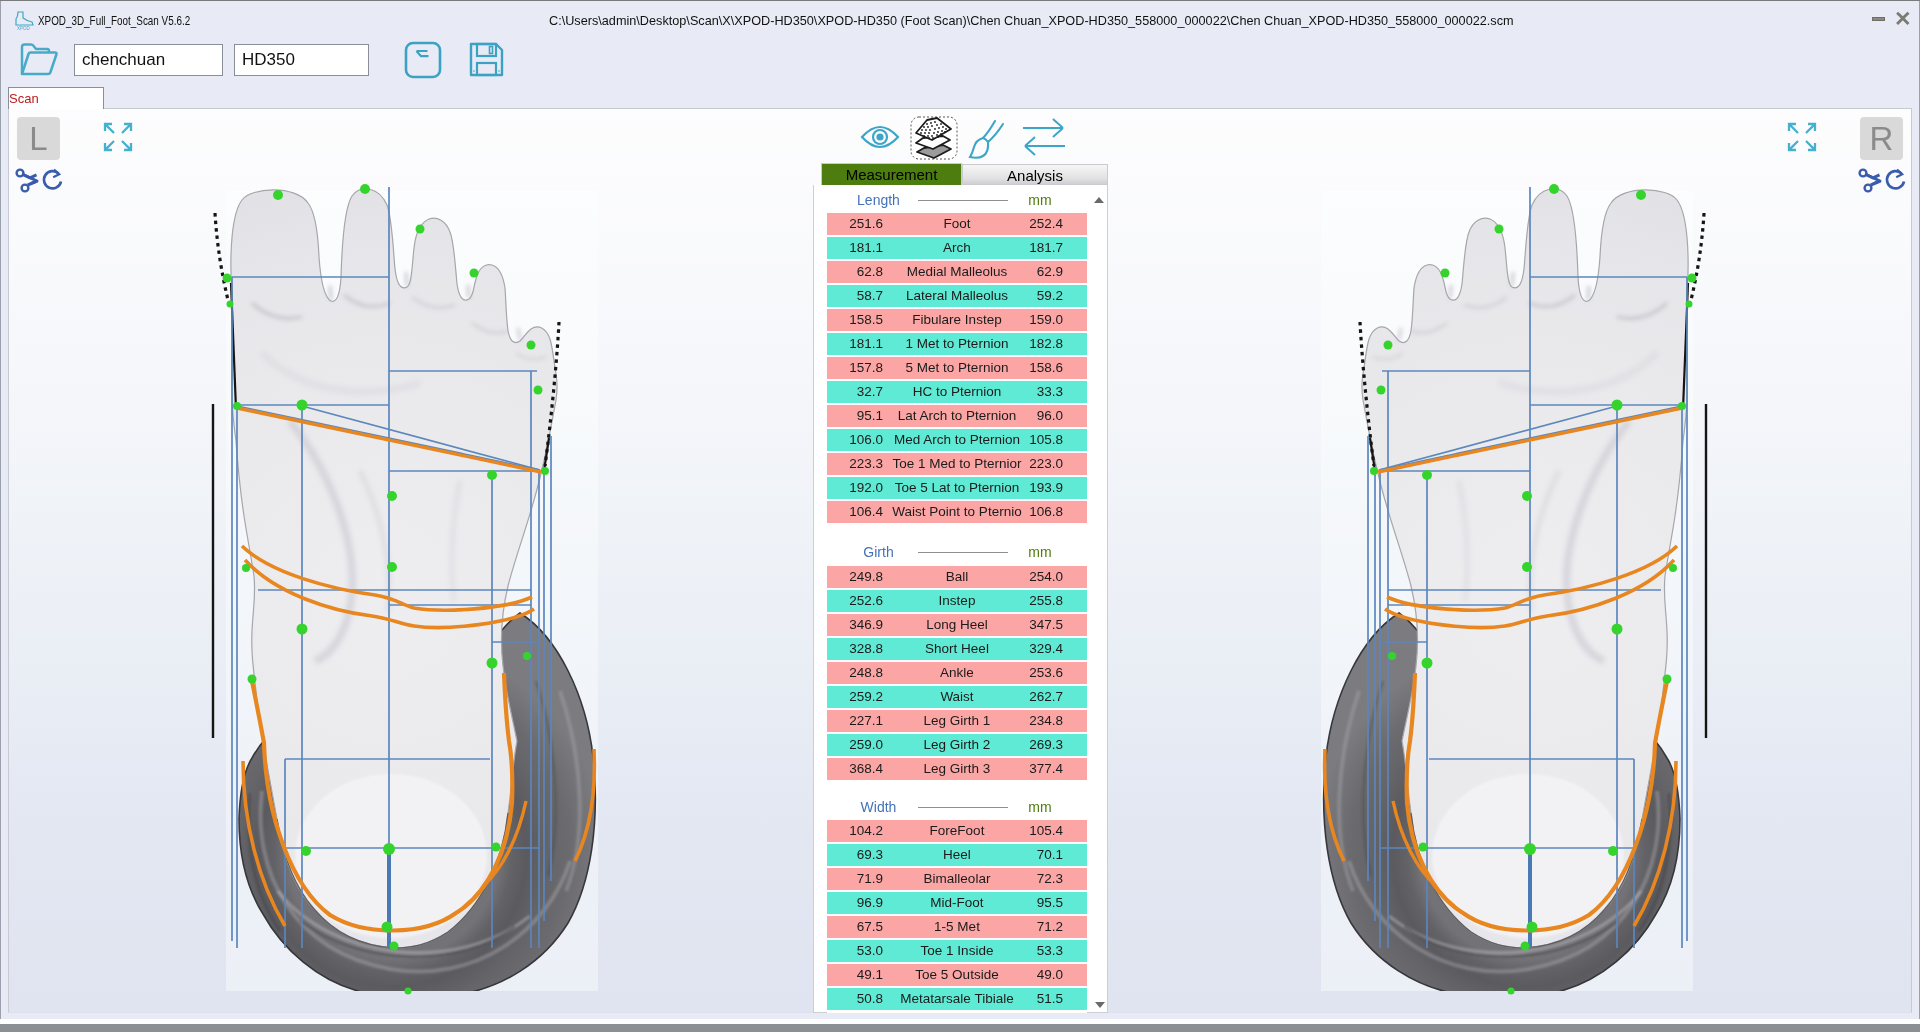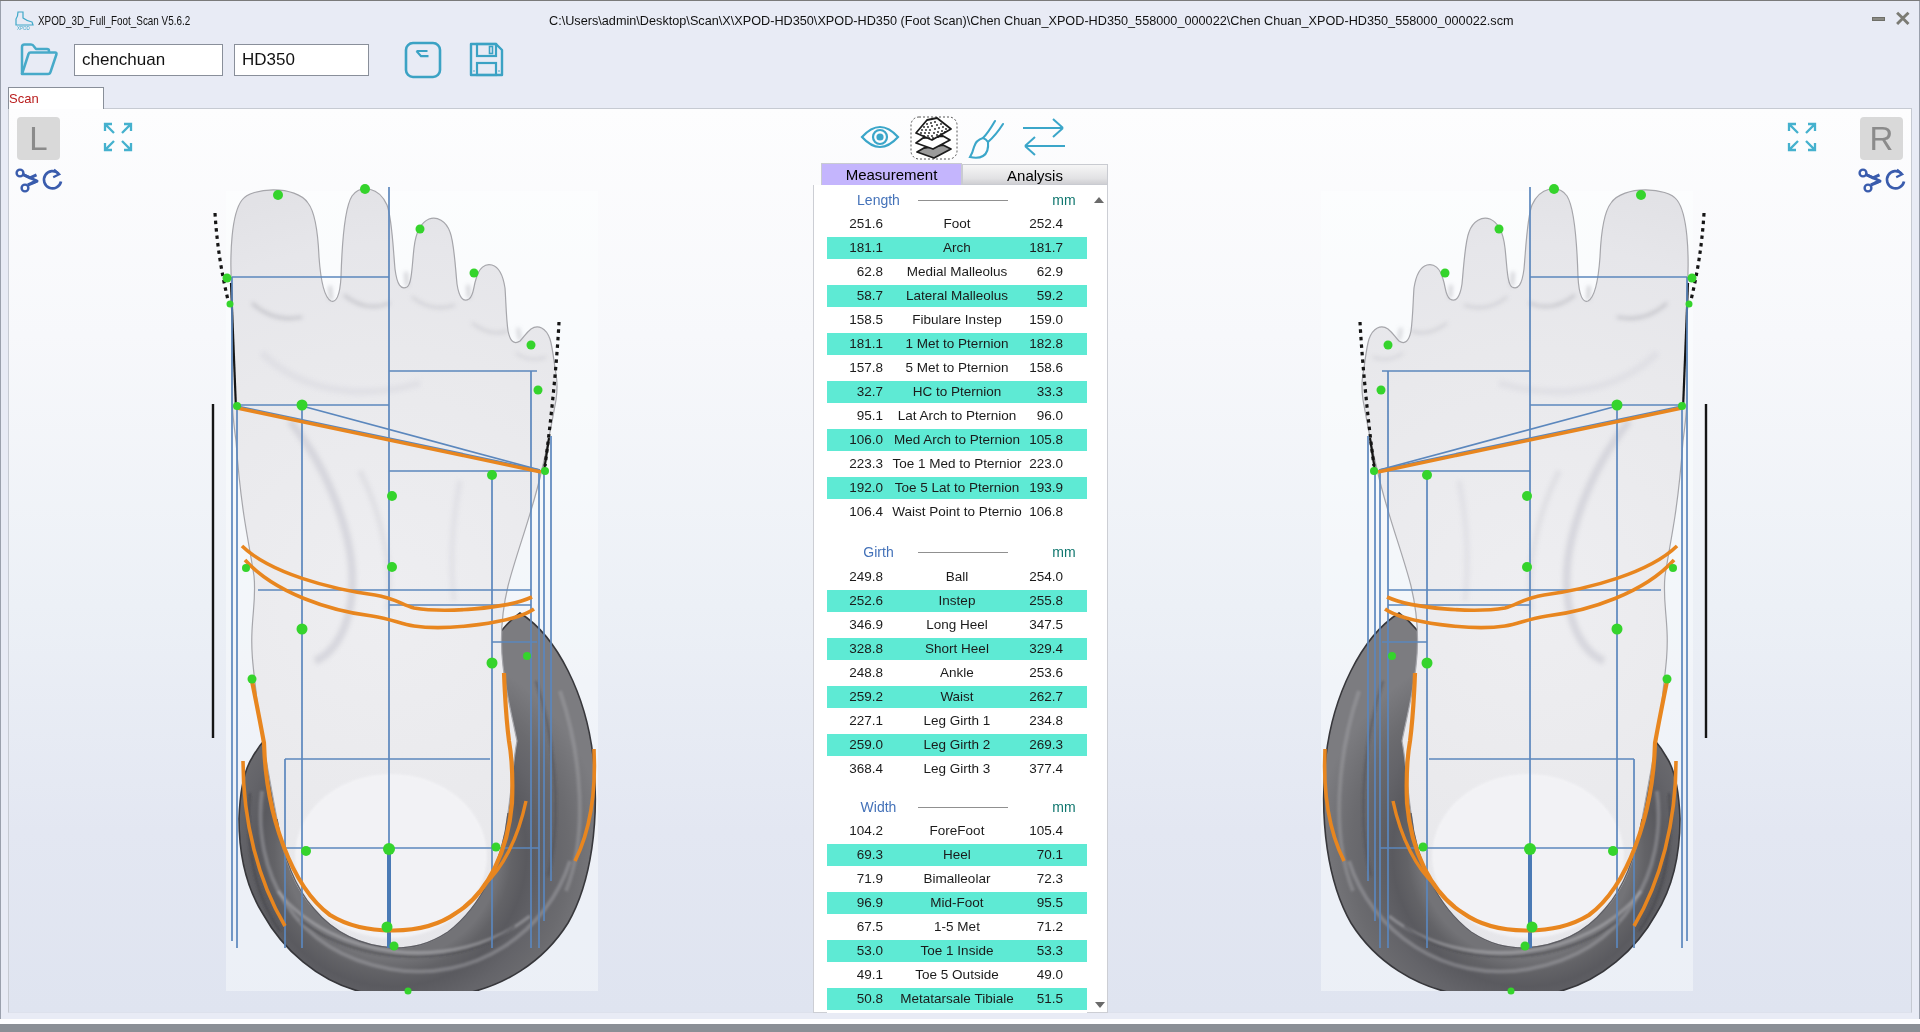--- a/index.html
+++ b/index.html
@@ -23,29 +23,29 @@
   #pane { position:absolute; left:8px; top:107px; width:1904px; height:905px;
           border:1px solid #c6cad2; border-bottom-color:#dde1ec;
           background:linear-gradient(#fdfdfe 0%, #f7f8fb 25%, #ecf0f6 55%, #e3e7f2 80%, #dfe4f0 100%); }
   
   .lrbtn { position:absolute; width:43px; height:43px; background:#d9d9d9; border-radius:4px;
            color:#8b8b8b; font-size:33px; text-align:center; line-height:43px; }
   
   #mpanel { position:absolute; left:813px; top:184px; width:295px; height:828px; background:#fff;
             border:1px solid #ccced4; border-top:none;}
   .mtab { position:absolute; top:163px; height:21px; font-size:15px; text-align:center; line-height:21px; color:#000; z-index:6;}
-  #mtab1 { left:821px; width:141px; background:#c4b5fd; border:1px solid #c9cbd1; border-bottom:none; top:162px; height:22px;}
+  #mtab1 { left:821px; width:141px; background:#4d7c0f; border:1px solid #c9cbd1; border-bottom:none; top:162px; height:22px;}
   #mtab2 { left:962px; width:146px; background:linear-gradient(#f6f6f6,#e2e2e4 70%,#cfcfd3); border:1px solid #c9cbd1; border-bottom:1px solid #c9cbd1;}
   .sechead { position:absolute; width:260px; left:827px; height:24px; }
   .sechead .w { position:absolute; left:0; width:103px; text-align:center; color:#4472b9; font-size:14px; top:0px;}
   .sechead .ln { position:absolute; left:91px; top:8px; width:90px; height:1px; background:#909090; }
-  .sechead .mm { position:absolute; left:212px; width:50px; text-align:center; color:#0f766e; font-size:14px; top:0;}
+  .sechead .mm { position:absolute; left:188px; width:50px; text-align:center; color:#4d7c0f; font-size:14px; top:0;}
   .mrow { position:absolute; left:827px; width:260px; height:24px; font-size:13.5px; color:#1b1b1b; }
   .mrow { box-shadow: inset 0 1px 0 #fff, inset 0 -1px 0 #fff; }
-  .mrow.odd { background:#ffffff; }
+  .mrow.odd { background:#fca5a5; }
   .mrow.even { background:#5eead4; }
   .mrow .c1 { position:absolute; left:0; top:0; width:56px; text-align:right; line-height:23px; white-space:nowrap;}
   .mrow .c2 { position:absolute; left:52px; top:0; width:156px; text-align:center; line-height:23px; white-space:nowrap;}
   .mrow .c3 { position:absolute; left:180px; top:0; width:56px; text-align:right; line-height:23px; white-space:nowrap;}
   .scrollarrow { position:absolute; width:0; height:0; border-left:5px solid transparent; border-right:5px solid transparent; }
 </style>
 </head>
 <body>
 
 <div id="titlebar">

